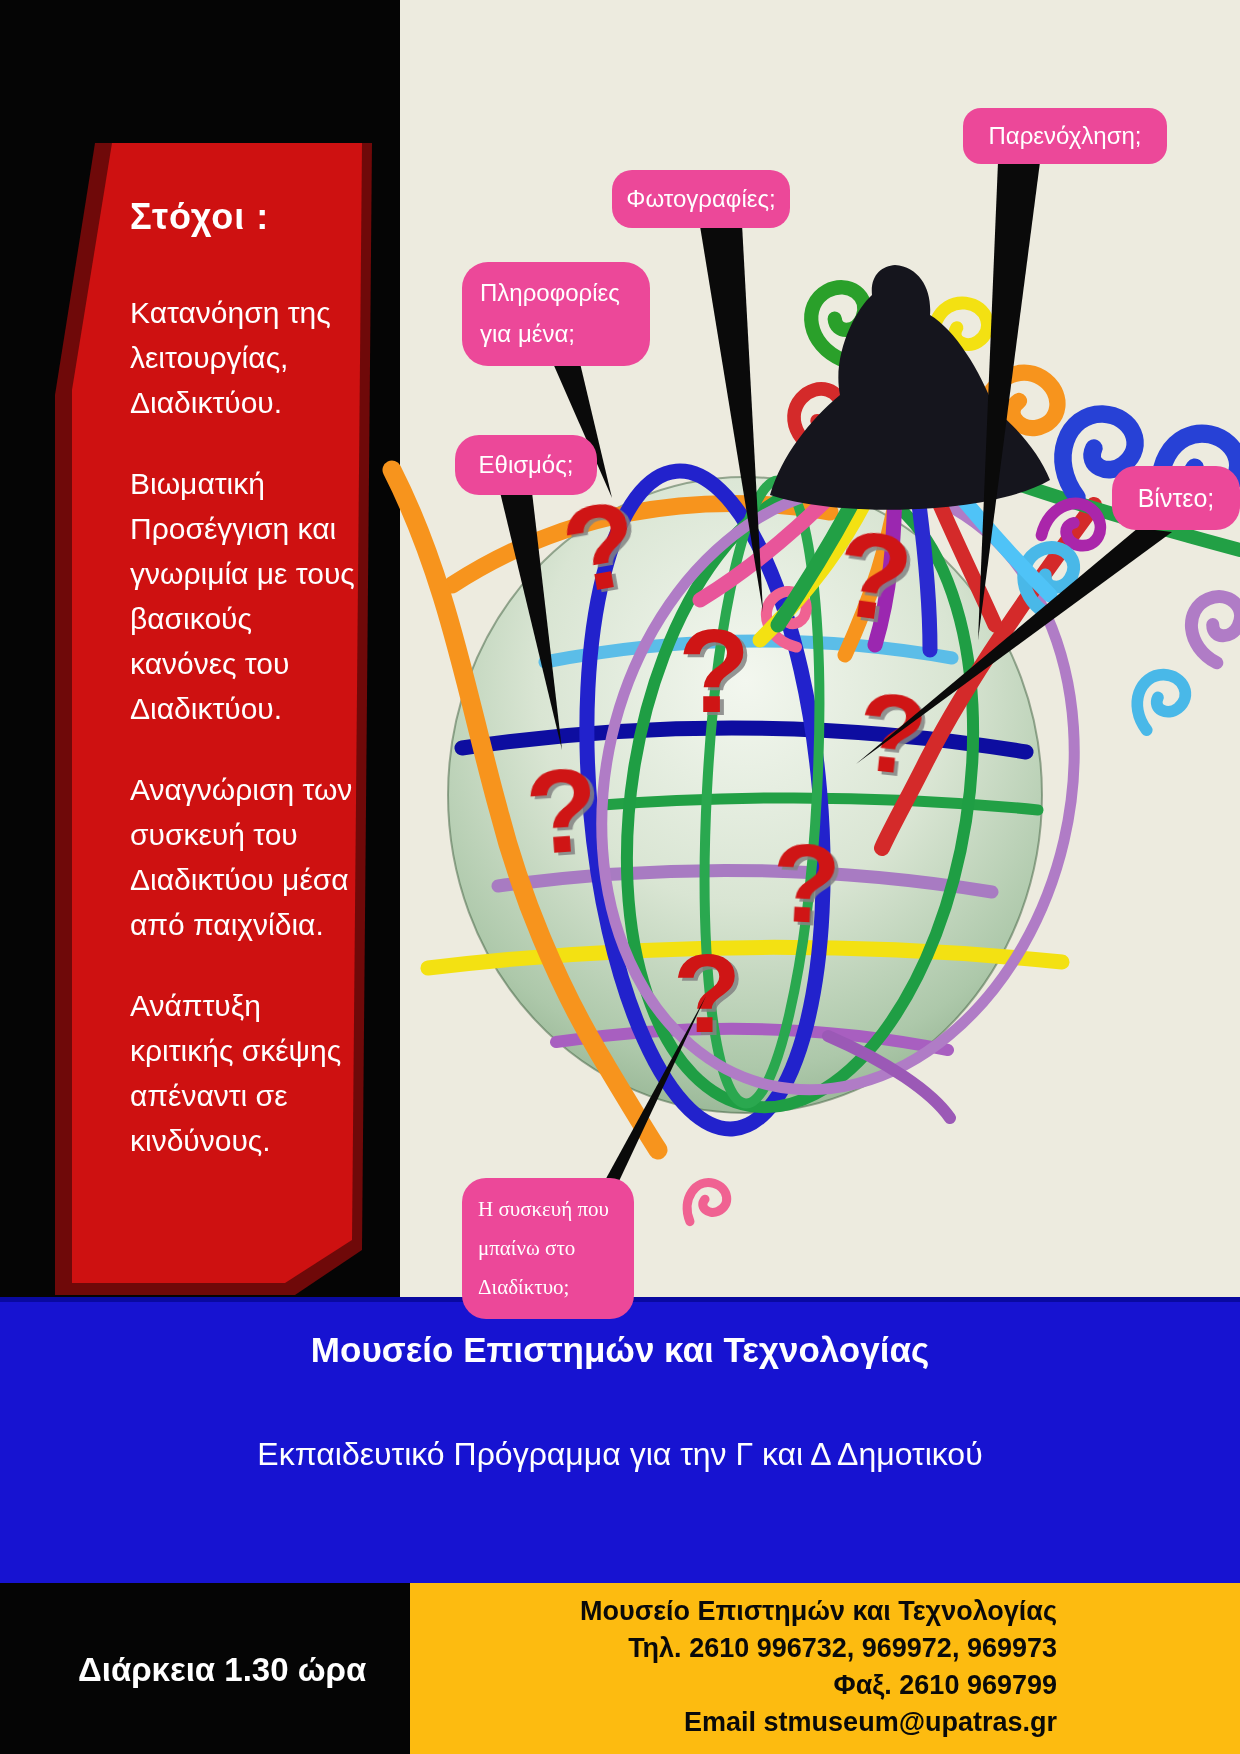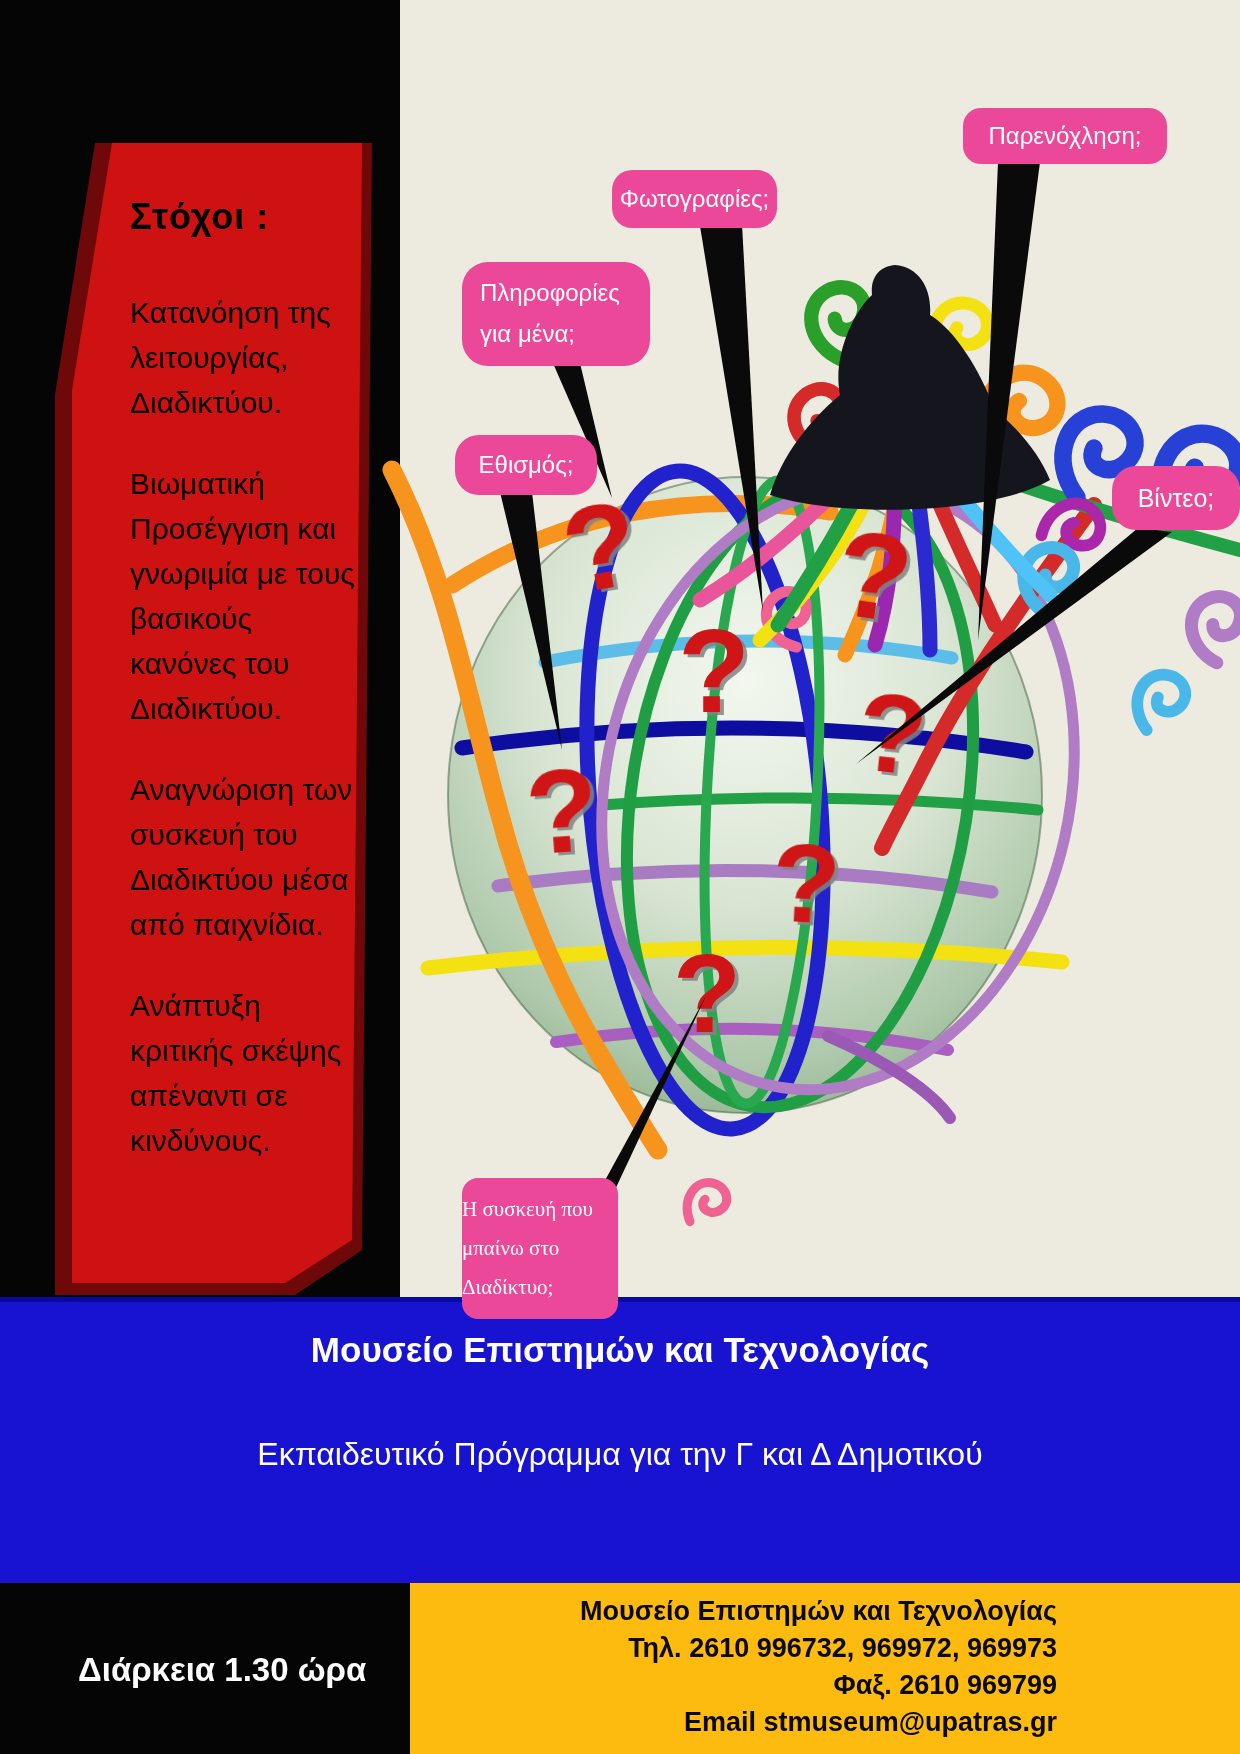--- a/index.html
+++ b/index.html
@@ -6,35 +6,35 @@
   .poster{position:relative;width:1240px;height:1754px;background:#050505;overflow:hidden;
           font-family:"Liberation Sans",sans-serif;}
   .cream{position:absolute;left:400px;top:0;width:840px;height:1297px;background:#edebdf;}
   .art{position:absolute;left:0;top:0;width:1240px;height:1754px;pointer-events:none;}
 
   
   .red-back{position:absolute;left:0;top:0;width:1240px;height:1754px;background:#6f0909;
     clip-path:polygon(95px 143px,372px 143px,362px 1250px,295px 1295px,55px 1295px,55px 395px);}
   .red-front{position:absolute;left:0;top:0;width:1240px;height:1754px;background:#ce1111;
     clip-path:polygon(112px 143px,362px 143px,352px 1240px,285px 1283px,72px 1283px,72px 390px);}
-  .goals{position:absolute;left:130px;top:196px;width:228px;color:#000000;}
+  .goals{position:absolute;left:130px;top:196px;width:228px;color:#ffffff;}
   .goals h2{margin:0 0 52px 0;font-size:36px;font-weight:bold;letter-spacing:1px;}
   .goals p{margin:0 0 36px 0;font-size:30px;line-height:1.5;font-weight:normal;}
 
   
   .callout{position:absolute;background:#ec4899;color:#fff;z-index:5;}
   .co-center{display:flex;align-items:center;justify-content:center;}
   .co-addiction{left:455px;top:435px;width:142px;height:60px;border-radius:24px;font-size:24px;}
   .co-info{left:462px;top:262px;width:170px;height:88px;border-radius:26px;font-size:24px;
            line-height:41px;padding:10px 0 6px 18px;box-sizing:content-box;}
-  .co-photos{left:612px;top:170px;width:165px;height:58px;border-radius:20px;font-size:24px;}
+  .co-photos{left:612px;top:170px;width:178px;height:58px;border-radius:20px;font-size:24px;}
   .co-harassment{left:963px;top:108px;width:204px;height:56px;border-radius:18px;font-size:24px;}
   .co-video{left:1112px;top:466px;width:128px;height:64px;border-radius:24px;font-size:25px;}
-  .co-device{left:462px;top:1178px;width:152px;border-radius:16px;font-size:21px;line-height:39px;
-             padding:12px 4px 12px 0;font-family:"Liberation Serif",serif;}
+  .co-device{left:462px;top:1178px;width:152px;border-radius:24px;font-size:21px;line-height:39px;
+             padding:12px 4px 12px 16px;font-family:"Liberation Serif",serif;}
 
   
   .blue-band{position:absolute;left:0;top:1297px;width:1240px;height:286px;background:#1713d1;
              border-top:5px solid #0909a0;box-sizing:border-box;color:#fff;text-align:center;}
   .bb-line1{position:absolute;left:0;width:100%;top:28px;font-size:35px;font-weight:bold;}
   .bb-line2{position:absolute;left:0;width:100%;top:78px;font-size:35px;font-weight:bold;}
   .bb-line3{position:absolute;left:0;width:100%;top:134px;font-size:32px;}
   .bb-title{position:absolute;left:0;width:100%;top:210px;font-size:48px;font-weight:bold;
             color:#e11212;text-shadow:3px 3px 0 #15152a;letter-spacing:1px;}
 

